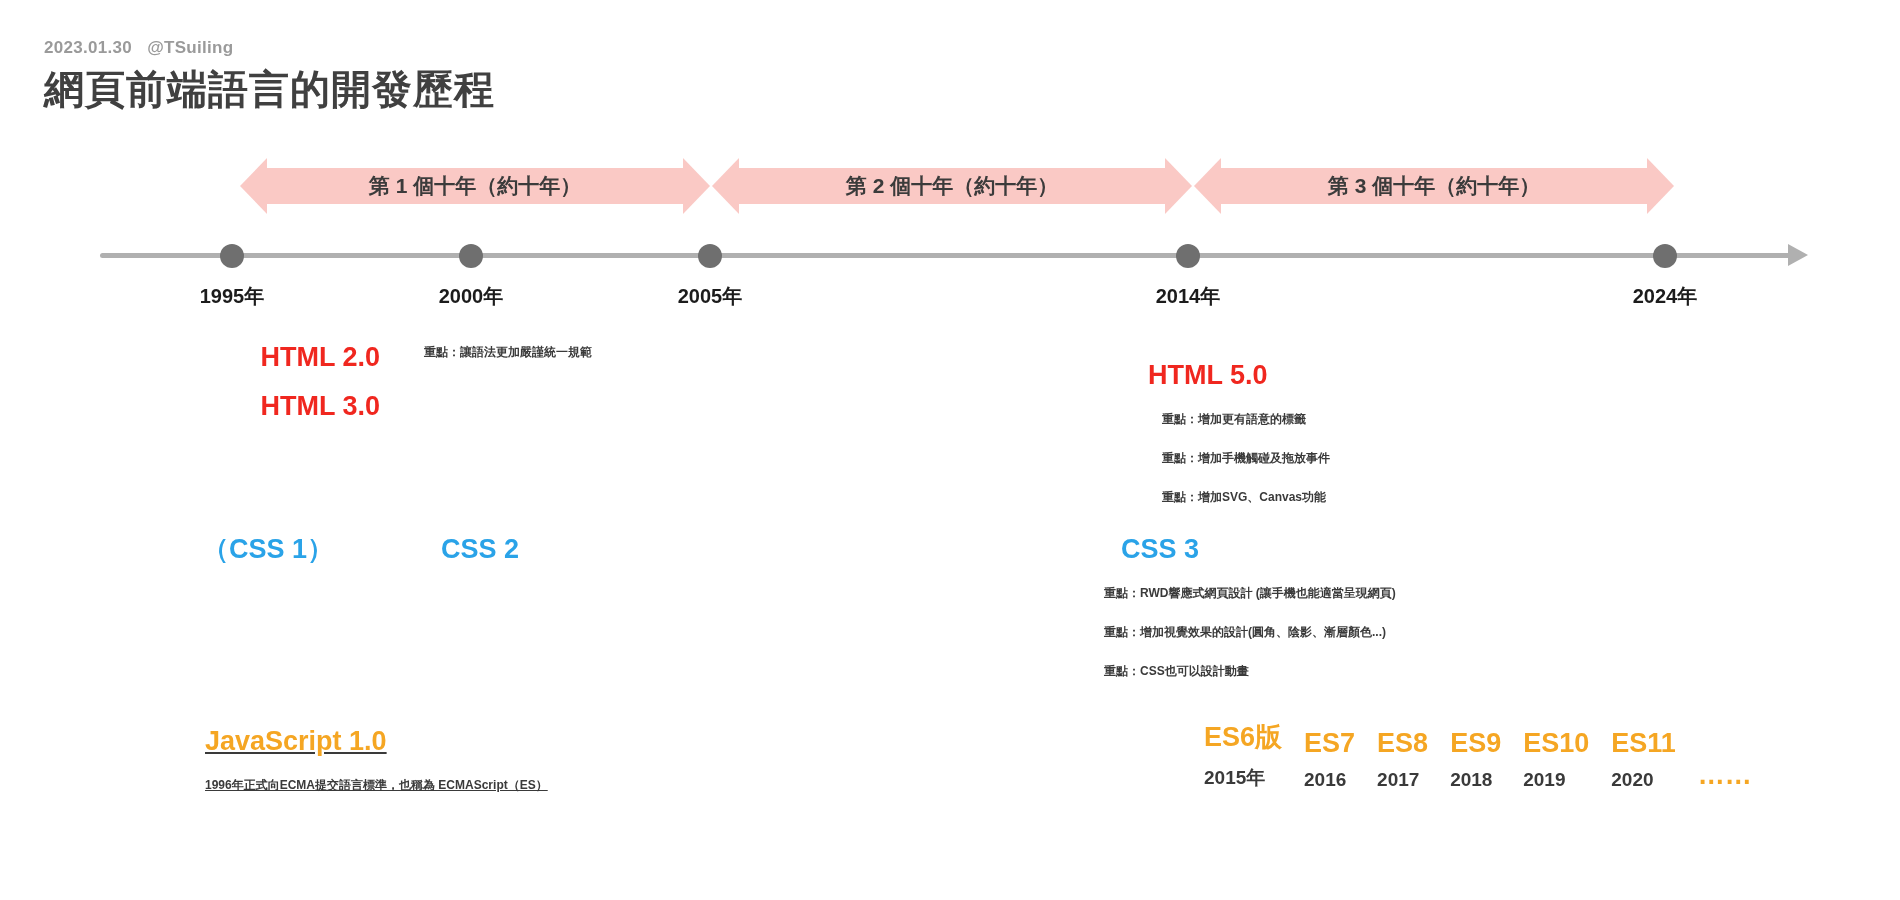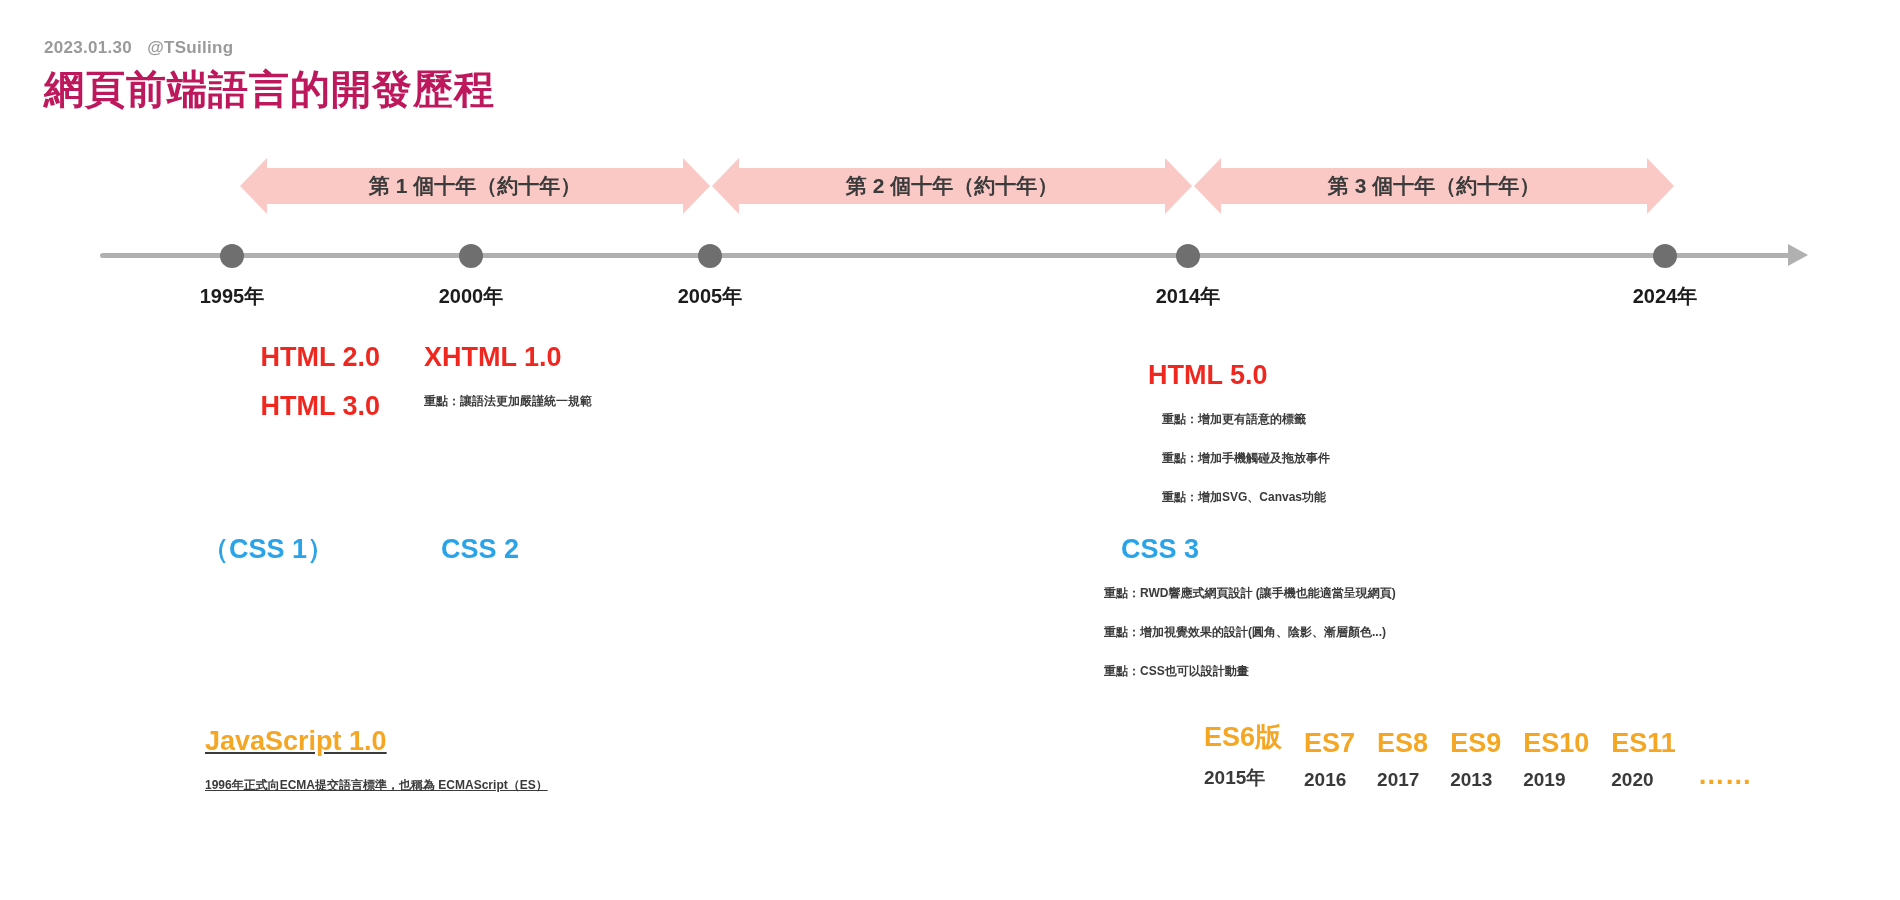--- a/index.html
+++ b/index.html
@@ -27,21 +27,21 @@
     letter-spacing: 0.3px;
     white-space: nowrap;
   }
   #byline .handle { margin-left: 10px; }
   #page-title {
     position: absolute;
     left: 44px;
     top: 62px;
     font-size: 40px;
     font-weight: bold;
-    color: #be185d;
+    color: #404040;
     letter-spacing: 1px;
     white-space: nowrap;
   }
 
   
   .decade {
     position: absolute;
     top: 158px;
     height: 56px;
   }
@@ -204,21 +204,20 @@
 <div class="tick-label" style="left:710px;">2005年</div>
 <div class="tick-label" style="left:1188px;">2014年</div>
 <div class="tick-label" style="left:1665px;">2024年</div>
 
 <div class="block html-stack" style="left:0px;top:333px;width:380px;">
   <div class="heading html">HTML 2.0</div>
   <div class="heading html">HTML 3.0</div>
 </div>
 
 <div class="block" style="left:424px;top:333px;">
-  <div class="heading html">XHTML 1.0</div>
   <div class="note">重點：讓語法更加嚴謹統一規範</div>
 </div>
 
 <div class="block" style="left:1148px;top:351px;">
   <div class="heading html">HTML 5.0</div>
   <div class="note" style="padding-left:14px;">重點：增加更有語意的標籤</div>
   <div class="note" style="padding-left:14px;">重點：增加手機觸碰及拖放事件</div>
   <div class="note" style="padding-left:14px;">重點：增加SVG、Canvas功能</div>
 </div>
 
@@ -249,21 +248,21 @@
     <div class="es-item">
       <div class="es-name">ES7</div>
       <div class="es-year">2016</div>
     </div>
     <div class="es-item">
       <div class="es-name">ES8</div>
       <div class="es-year">2017</div>
     </div>
     <div class="es-item">
       <div class="es-name">ES9</div>
-      <div class="es-year">2013</div>
+      <div class="es-year">2018</div>
     </div>
     <div class="es-item">
       <div class="es-name">ES10</div>
       <div class="es-year">2019</div>
     </div>
     <div class="es-item">
       <div class="es-name">ES11</div>
       <div class="es-year">2020</div>
     </div>
     <div class="es-item">

